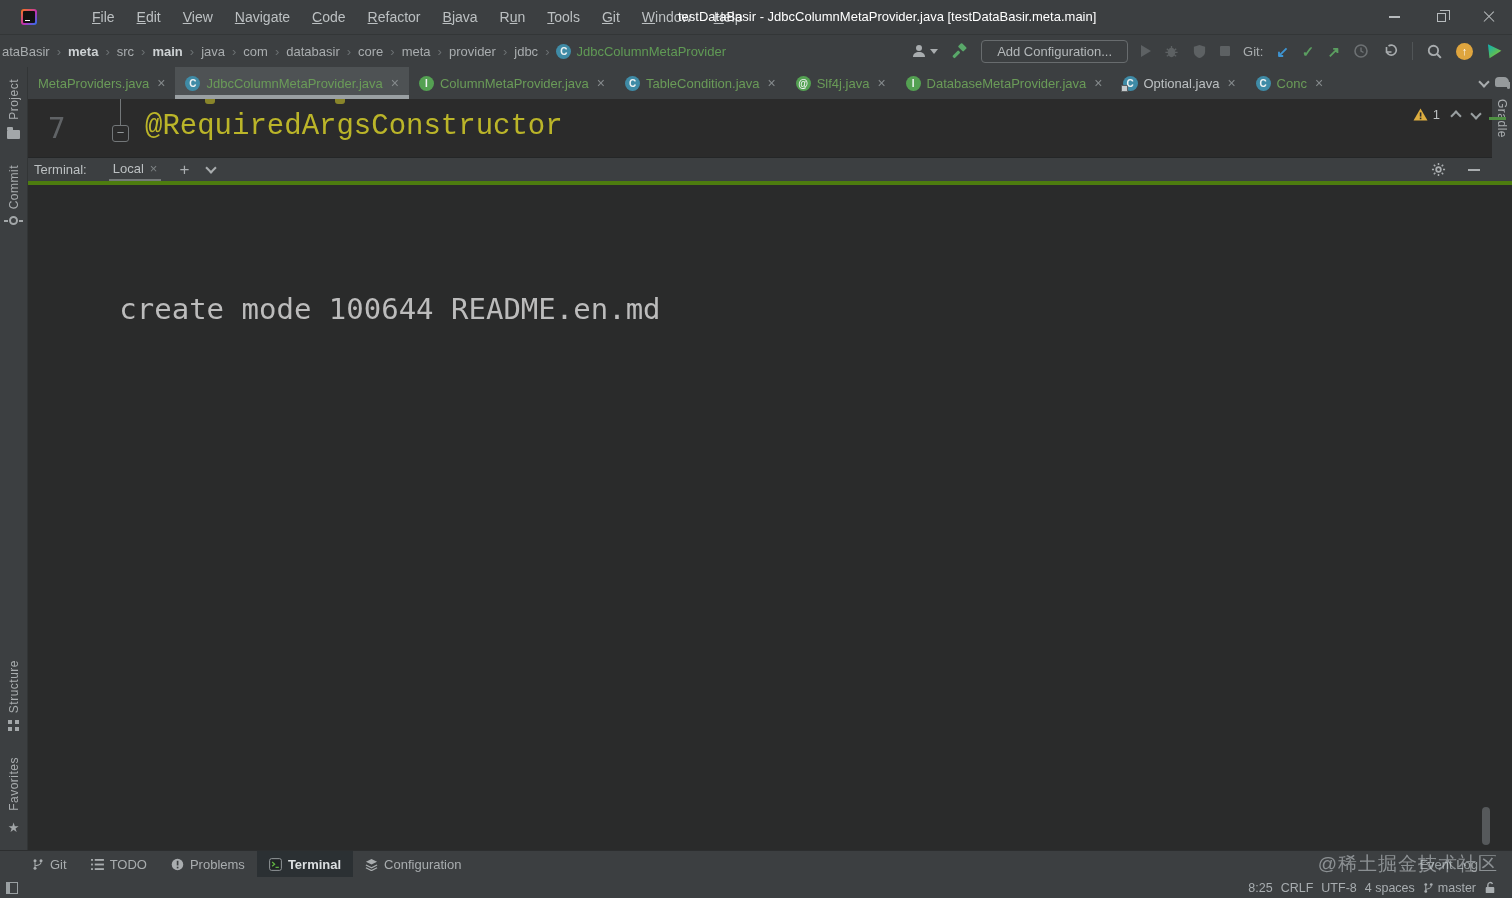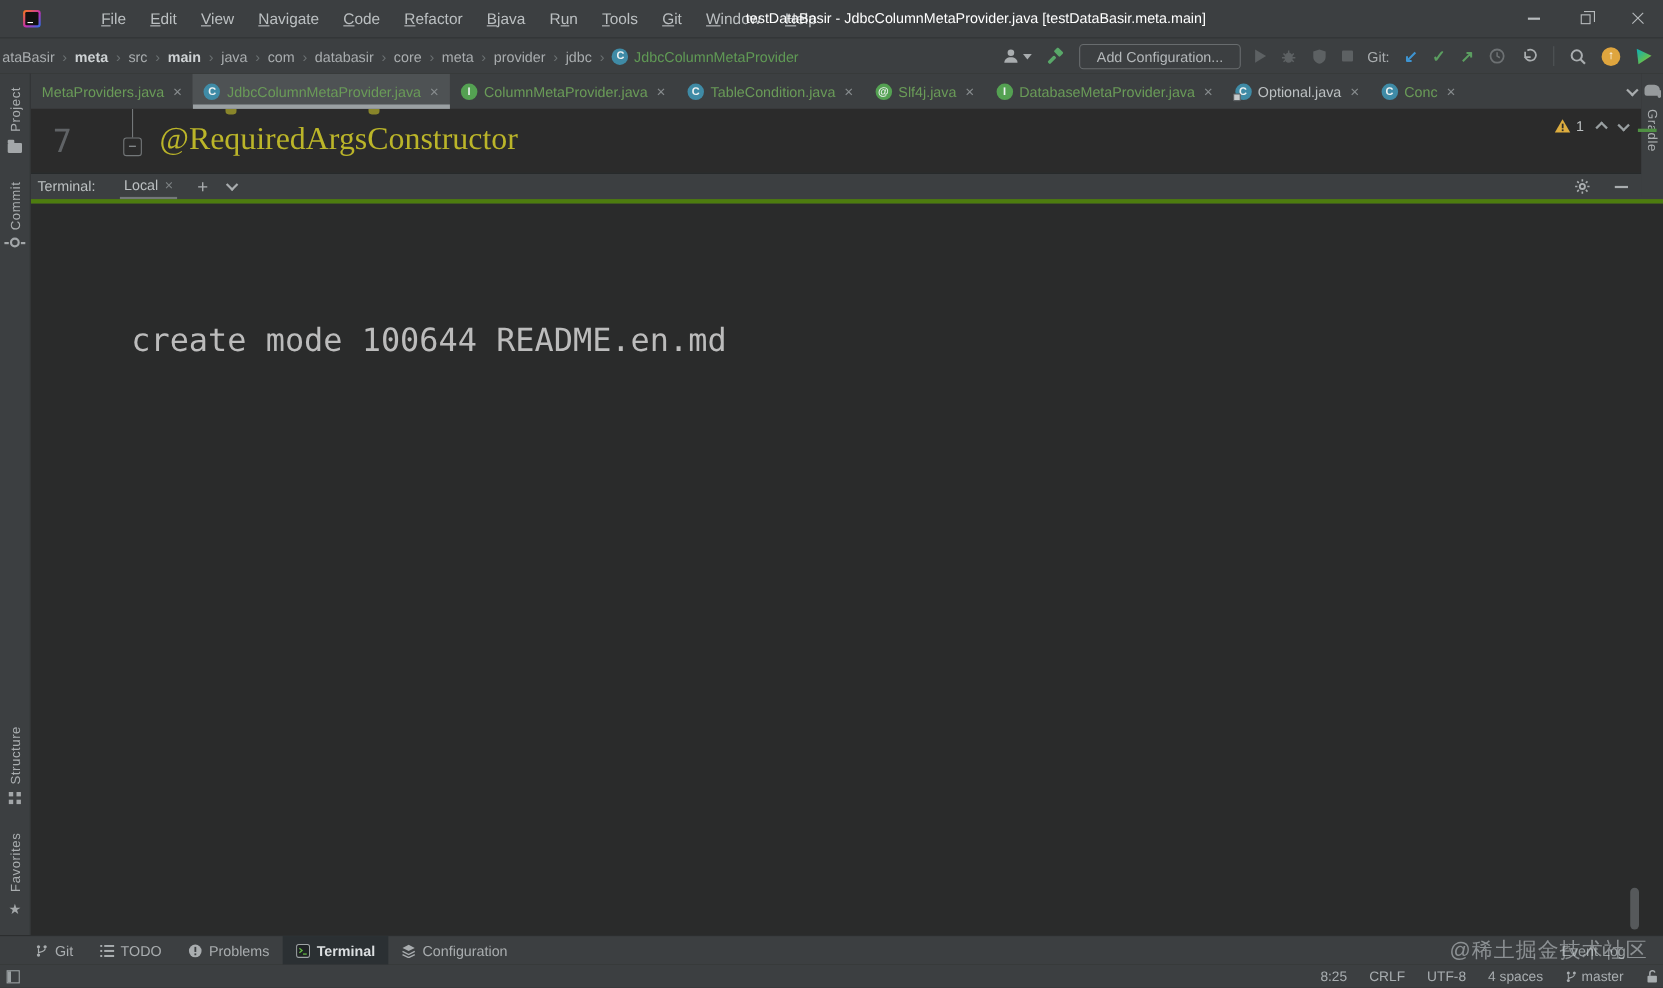--- a/index.html
+++ b/index.html
@@ -100,21 +100,21 @@
   .chev { width:8px; height:8px; border-right:2px solid #a9adaf; border-bottom:2px solid #a9adaf; transform:rotate(45deg); margin-top:-3px; }
 
   
   #editor { position:absolute; left:28px; top:99px; right:20px; height:58px; background:#2b2b2b; overflow:hidden; }
   .frag { position:absolute; top:0; width:10px; height:5px; background:#bbb529; opacity:.65; border-radius:0 0 3px 3px; }
   #editor .lnum { position:absolute; left:20px; top:12px; font-family:"DejaVu Sans Mono", monospace;
                   font-size:29px; color:#606366; }
   .fold-line { position:absolute; left:92px; top:0; width:1px; height:26px; background:#737779; }
   .fold-box { position:absolute; left:84px; top:26px; width:17px; height:17px; border:1px solid #737779;
               border-radius:3px; color:#9aa0a2; font-size:13px; line-height:14px; text-align:center; background:#2b2b2b; }
-  #code-line { position:absolute; left:117px; top:11px; font-family:Liberation Serif, serif;
+  #code-line { position:absolute; left:117px; top:11px; font-family:Liberation Mono, monospace;
                font-size:29px; color:#bbb529; white-space:pre; }
   #inspect-widget { position:absolute; right:12px; top:8px; display:flex; align-items:center; gap:12px; }
   #inspect-widget .count { color:#bcc0c2; font-size:13px; margin-left:-7px; }
   .chev-up { width:8px; height:8px; border-left:2px solid #9aa0a2; border-top:2px solid #9aa0a2; transform:rotate(45deg); margin-top:3px; }
   .chev-dn { width:8px; height:8px; border-right:2px solid #9aa0a2; border-bottom:2px solid #9aa0a2; transform:rotate(45deg); margin-top:-2px; }
 
   
   #terminal-head { position:absolute; left:28px; top:157px; right:0; height:28px; background:#3c3f41;
                    border-top:1px solid #242627; border-bottom:4px solid #4d7c0f;
                    display:flex; align-items:center; z-index:4; }
@@ -142,21 +142,21 @@
   .bb-item:first-child { margin-left:20px; }
   .bb-item.active { background:#2b3033; color:#dcdfe1; font-weight:bold; }
   #event-log { position:absolute; right:34px; top:0; height:27px; display:flex; align-items:center; gap:6px;
                color:#9aa0a2; font-size:13px; }
 
   
   #status-bar { position:absolute; left:0; right:0; bottom:0; height:21px; background:#3c3f41;
                 display:flex; align-items:center; font-size:12.5px; color:#a8adb0; z-index:6; }
   #sb-corner { width:12px; height:12px; border:1px solid #9aa0a2; margin-left:6px; position:relative; }
   #sb-corner::before { content:""; position:absolute; left:0; top:0; bottom:0; width:3px; background:#9aa0a2; }
-  #sb-right { margin-left:auto; display:flex; align-items:flex-start; gap:20px; padding-right:4px; }
+  #sb-right { margin-left:auto; display:flex; align-items:flex-start; gap:8px; padding-right:16px; }
   .sb-item { white-space:nowrap; }
   #sb-branch { display:flex; align-items:center; gap:4px; }
 
   #watermark { position:absolute; right:14px; top:851px; font-size:19px; letter-spacing:1px;
                color:rgba(213,219,223,.52); z-index:9; pointer-events:none; }
 </style>
 </head>
 <body>
 
 <div id="titlebar">

